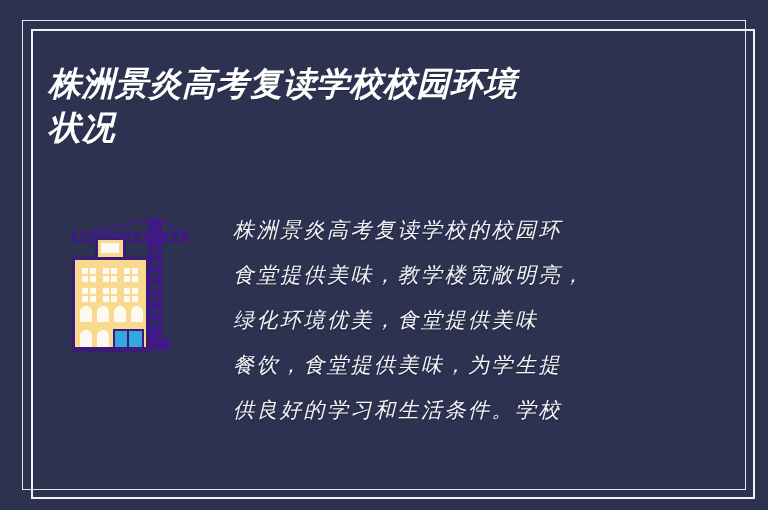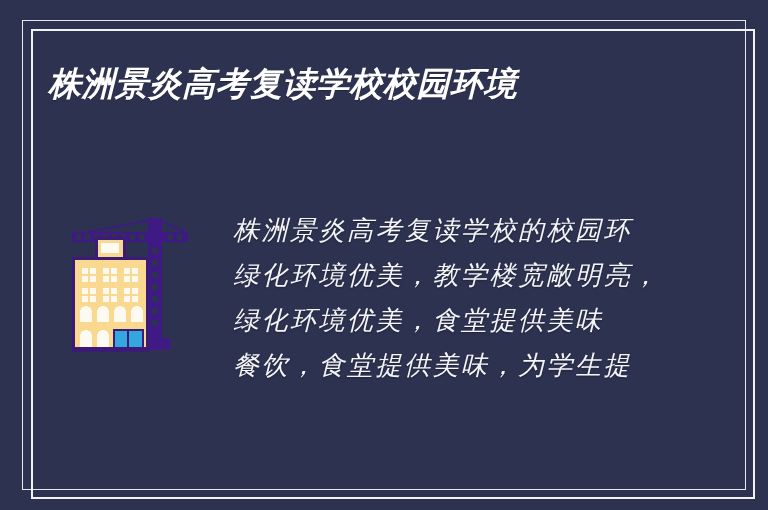--- a/index.html
+++ b/index.html
@@ -74,37 +74,38 @@
     position:absolute;
     left:233px;
     top:208px;
     width:415px;
   }
   .body-line {
     display:block;
     color:#f4f5f9;
     font-family:"DejaVu Serif", serif;
     font-style:italic;
-    font-size:26px;
+    font-size:21px;
     line-height:45px;
     letter-spacing:2.5px;
     white-space:nowrap;
     text-shadow:0 1px 2px rgba(0,0,0,0.35);
   }
 </style>
 </head>
 <body>
 
 <div id="poster-content">
 
   <div id="poster-frame-outer"></div>
   <div id="poster-frame-inner"></div>
 
   <div id="poster-title">
     <span class="title-line">株洲景炎高考复读学校校园环境</span>
+    <span class="title-line">状况</span>
   </div>
 
   <div id="illustration">
     <svg viewBox="0 0 152 145" xmlns="http://www.w3.org/2000/svg" shape-rendering="crispEdges">
 
       <g>
 
         <rect x="16" y="16" width="116" height="10" fill="#3f1a85"></rect>
 
         <rect x="20" y="18" width="5" height="6" fill="#2d3250"></rect>
@@ -175,18 +176,19 @@
         <rect x="58" y="114" width="29" height="20" fill="#35a7e0" stroke="#3c1a78" stroke-width="2"></rect>
         <rect x="71" y="114" width="2" height="20" fill="#3c1a78"></rect>
 
         <rect x="17" y="131" width="74" height="3" fill="#3c1a78"></rect>
       </g>
     </svg>
   </div>
 
   <div id="body-text">
     <span class="body-line">株洲景炎高考复读学校的校园环</span>
-    <span class="body-line">绿化环境优美，教学楼宽敞明亮，</span>
+    <span class="body-line">食堂提供美味，教学楼宽敞明亮，</span>
     <span class="body-line">绿化环境优美，食堂提供美味</span>
     <span class="body-line">餐饮，食堂提供美味，为学生提</span>
+    <span class="body-line">供良好的学习和生活条件。学校</span>
   </div>
 
 </div>
 
 </body></html>

